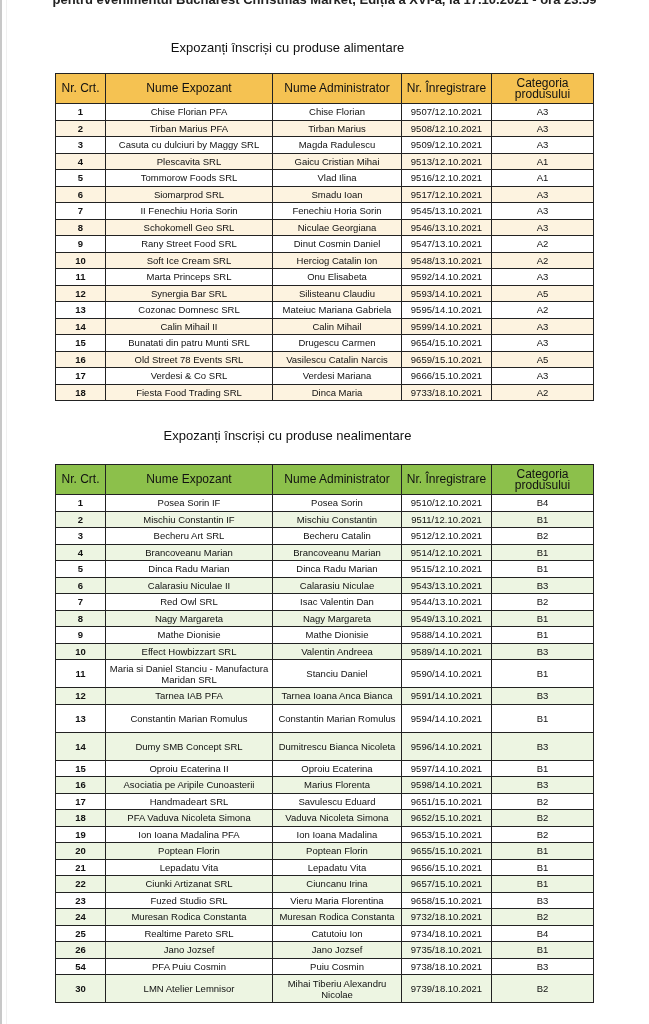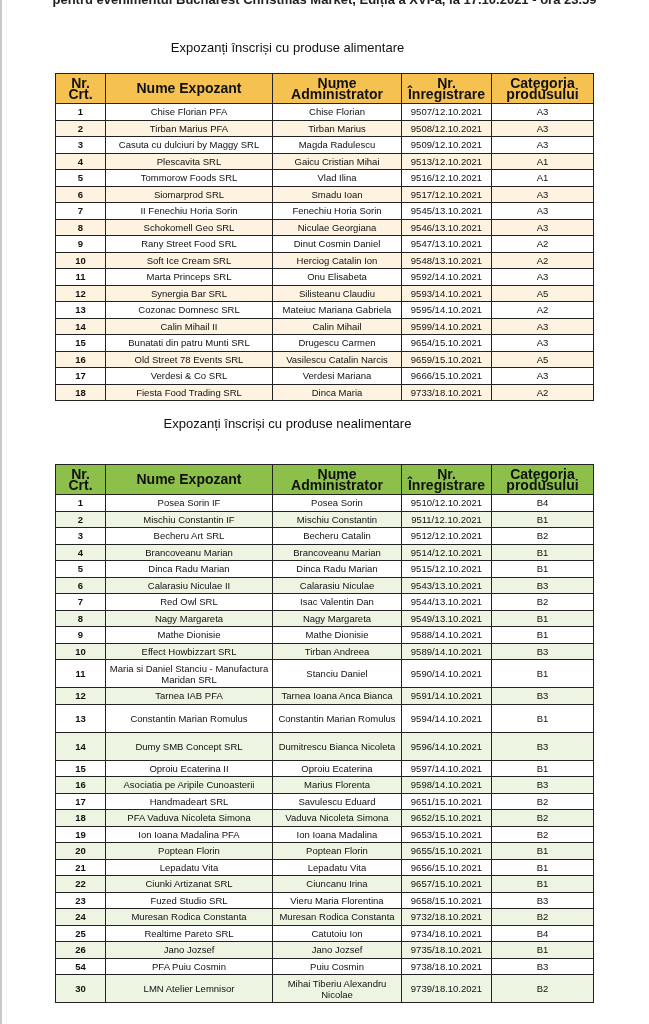--- a/index.html
+++ b/index.html
@@ -16,21 +16,21 @@
   .section-title {
     position: absolute; left: 0; width: 575px; text-align: center;
     font-size: 13px; color: #111;
   }
   table {
     position: absolute; left: 55px; width: 538px;
     border-collapse: collapse; table-layout: fixed;
     font-size: 9.5px;
   }
   th, td { border: 1px solid #222; text-align: center; padding: 0 2px; line-height: 11px; }
-  th { font-weight: bold; height: 29px; font-size: 14px; }
+  th { font-weight: normal; height: 29px; font-size: 12px; }
   td { height: 15.5px; }
   td.nr { font-weight: bold; }
   td.tall { height: 27px; }
   .food th { background: #f5c252; }
   .food tbody tr:nth-child(even) td { background: #fdf3e0; }
   .nonfood th { background: #8cc04b; }
   .nonfood tbody tr:nth-child(even) td { background: #edf5e2; }
   col.c1 { width: 50px; } col.c2 { width: 167px; } col.c3 { width: 129px; } col.c4 { width: 90px; } col.c5 { width: 102px; }
 </style>
 </head>
@@ -183,21 +183,21 @@
       <tr>
         <td class="nr">18</td>
         <td>Fiesta Food Trading SRL</td>
         <td>Dinca Maria</td>
         <td>9733/18.10.2021</td>
         <td>A2</td>
       </tr>
     </tbody>
 </table>
 
-<div class="section-title" style="top:416px;">Expozanți înscriși cu produse nealimentare</div>
+<div class="section-title" style="top:428px;">Expozanți înscriși cu produse nealimentare</div>
 
 <table class="nonfood" style="top:464px;">
   <colgroup>
       <col class="c1">
       <col class="c2">
       <col class="c3">
       <col class="c4">
       <col class="c5">
     </colgroup>
   <thead>
@@ -269,21 +269,21 @@
       <tr>
         <td class="nr">9</td>
         <td>Mathe Dionisie</td>
         <td>Mathe Dionisie</td>
         <td>9588/14.10.2021</td>
         <td>B1</td>
       </tr>
       <tr>
         <td class="nr">10</td>
         <td>Effect Howbizzart SRL</td>
-        <td>Tirban Andreea</td>
+        <td>Valentin Andreea</td>
         <td>9589/14.10.2021</td>
         <td>B3</td>
       </tr>
       <tr>
         <td class="nr tall">11</td>
         <td class="tall">Maria si Daniel Stanciu - Manufactura Maridan SRL</td>
         <td class="tall">Stanciu Daniel</td>
         <td class="tall">9590/14.10.2021</td>
         <td class="tall">B1</td>
       </tr>

